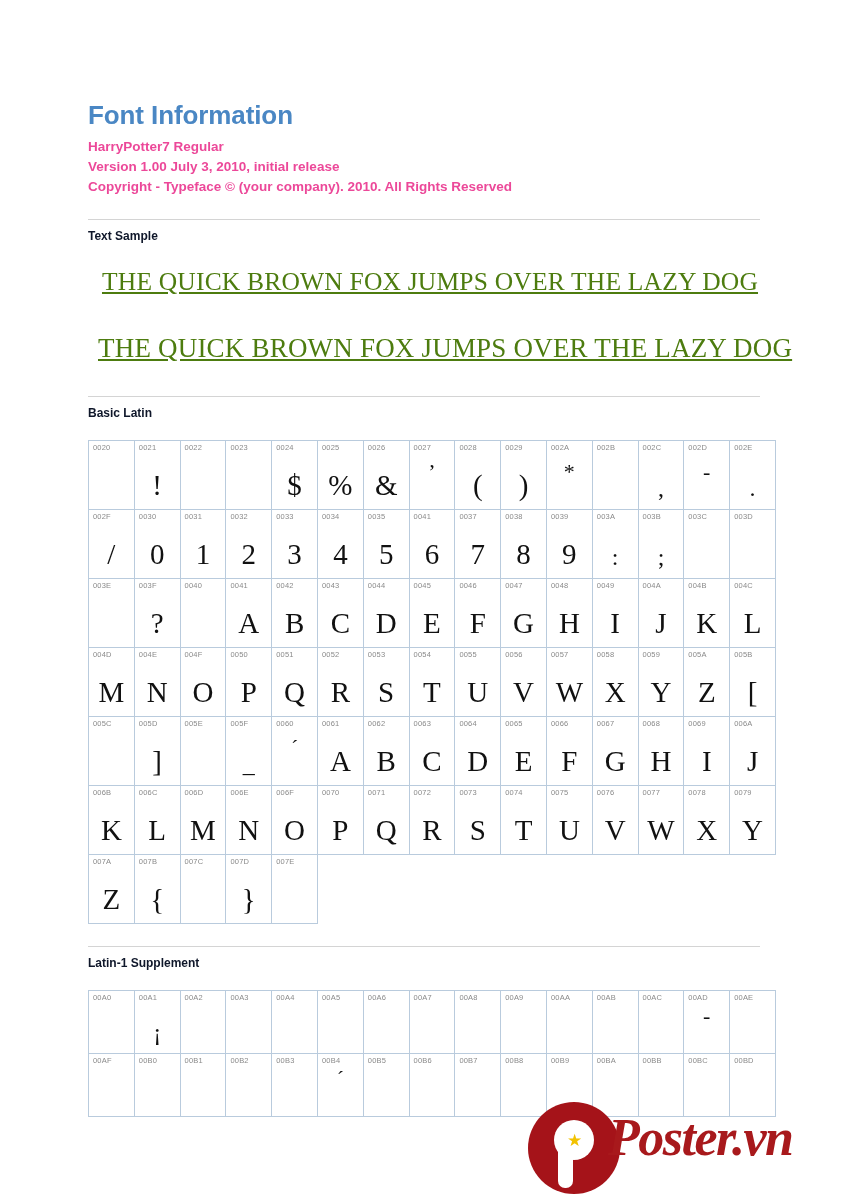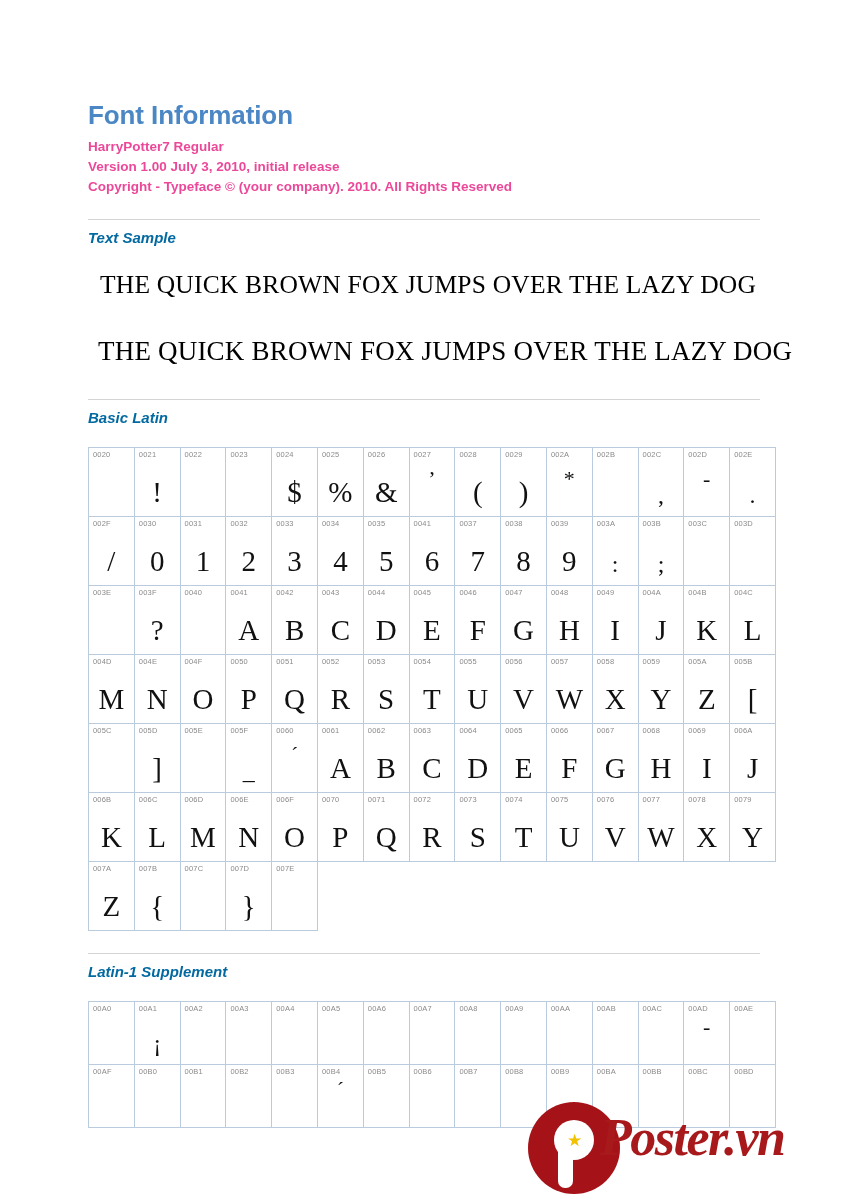--- a/index.html
+++ b/index.html
@@ -50,39 +50,39 @@
   .section {
     margin-top: 22px;
   }
   .rule {
     border: 0;
     border-top: 1px solid #d4d4d4;
     margin: 0 0 9px 0;
     height: 0;
   }
   .section-title {
-    color: #0369a1;
-    font-size: 15px;
+    color: #0f172a;
+    font-size: 12px;
     font-weight: bold;
     margin: 0 0 10px 0;
     line-height: 1.2;
-    font-style: italic;
   }
 
   
   .sample-wrap {
     padding: 6px 0 4px 0;
   }
   .sample-line {
     font-family: "Liberation Serif", "DejaVu Serif", serif;
-    color: #000000;
+    color: #4d7c0f;
     white-space: nowrap;
     font-variant: small-caps;
     letter-spacing: 0.2px;
-    text-align: left;
+    text-align: center;
+    text-decoration: underline;
   }
   .sample-1 {
     font-size: 25.5px;
     line-height: 44px;
     padding-left: 12px;
   }
   .sample-2 {
     font-size: 27px;
     line-height: 44px;
     margin-top: 22px;
@@ -186,21 +186,21 @@
     top: 12px;
     width: 17px;
     height: 17px;
     color: #f2c200;
     font-size: 17px;
     line-height: 17px;
     text-align: center;
   }
   .wm-word {
     position: absolute;
-    left: 72px;
+    left: 80px;
     top: 16px;
     font-family: "Liberation Serif", "DejaVu Serif", serif;
     font-style: italic;
     font-weight: bold;
     font-size: 52px;
     line-height: 1;
     color: #a8191c;
     letter-spacing: -1.5px;
     white-space: nowrap;
   }

